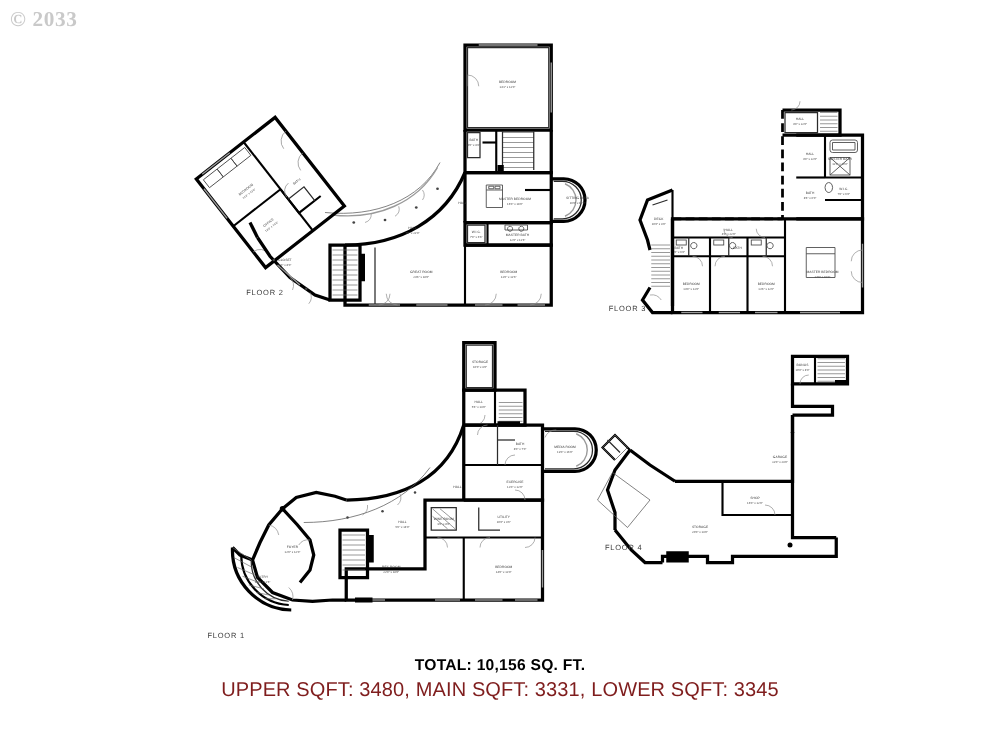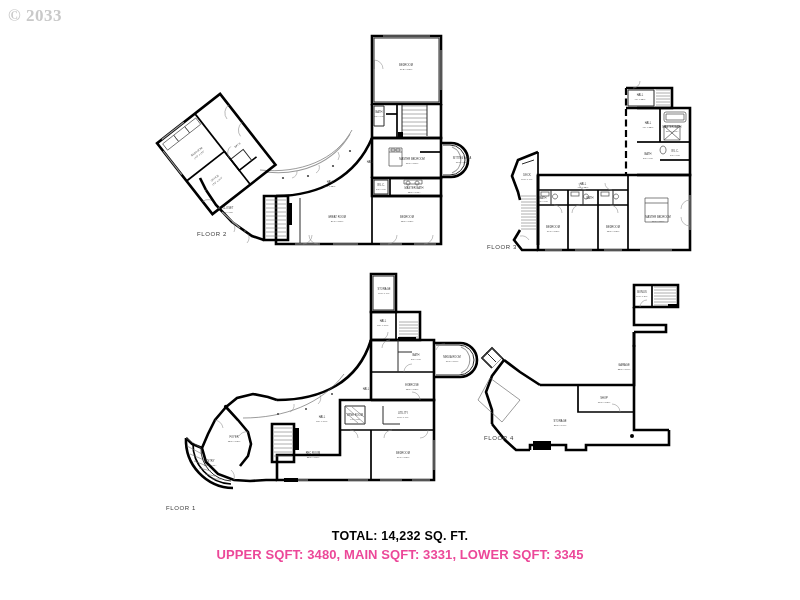--- a/index.html
+++ b/index.html
@@ -54,24 +54,24 @@
     text-align: center;
     line-height: 1.35;
   }
   #caption .total {
     font-size: 12.5px;
     font-weight: 700;
     letter-spacing: 0.2px;
     color: #000;
   }
   #caption .breakdown {
-    font-size: 13px;
-    font-weight: 700;
+    font-size: 16px;
+    font-weight: 400;
     letter-spacing: 0.1px;
-    color: #ec4899;
+    color: #7f1d1d;
     margin-top: 2px;
   }
 
   
   .wall-thick   { fill: none; stroke: #000000; stroke-width: 2.6; stroke-linejoin: miter; stroke-linecap: butt; }
   .wall-med     { fill: none; stroke: #000000; stroke-width: 1.7; stroke-linejoin: miter; }
   .wall-thin    { fill: none; stroke: #2b2b2b; stroke-width: 1.0; stroke-linejoin: miter; }
   .wall-hair    { fill: none; stroke: #595959; stroke-width: 0.6; }
   .wall-dash    { fill: none; stroke: #000000; stroke-width: 2.2; stroke-dasharray: 7 3.5; }
   .fill-solid   { fill: #000000; stroke: none; }
@@ -610,17 +610,17 @@
         <path class="wall-hair" d="M490,378 L520,400 L502,422 L478,400 Z"></path>
         <path class="wall-hair" d="M482,358 L492,348 L502,358 L492,368 Z"></path>
       </g>
 
       <text class="floor-tag" x="484" y="440">FLOOR 4</text>
     </g>
 
   </svg>
 
   <div id="caption">
-    <div class="total">TOTAL: 14,232 SQ. FT.</div>
+    <div class="total">TOTAL: 10,156 SQ. FT.</div>
     <div class="breakdown">UPPER SQFT: 3480, MAIN SQFT: 3331, LOWER SQFT: 3345</div>
   </div>
 
 </div>
 
 </body></html>

